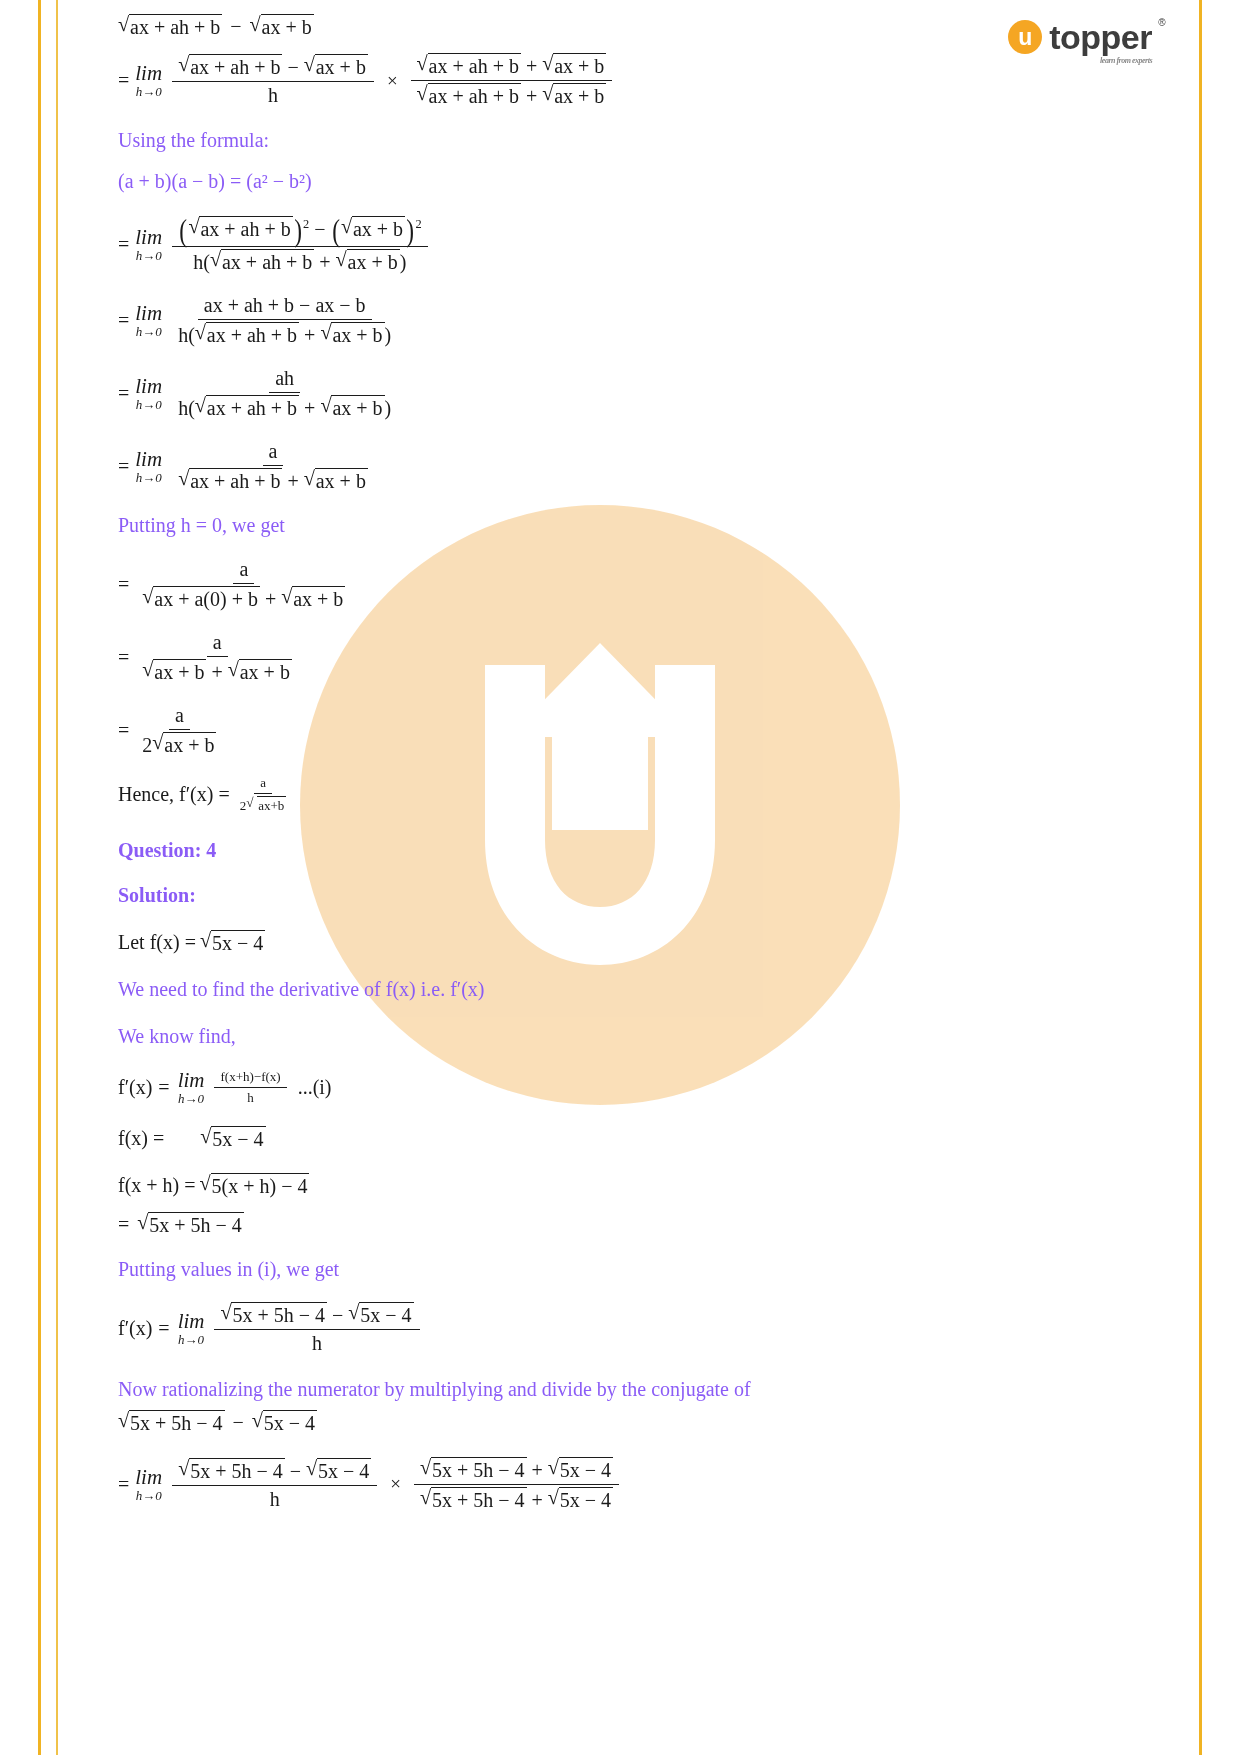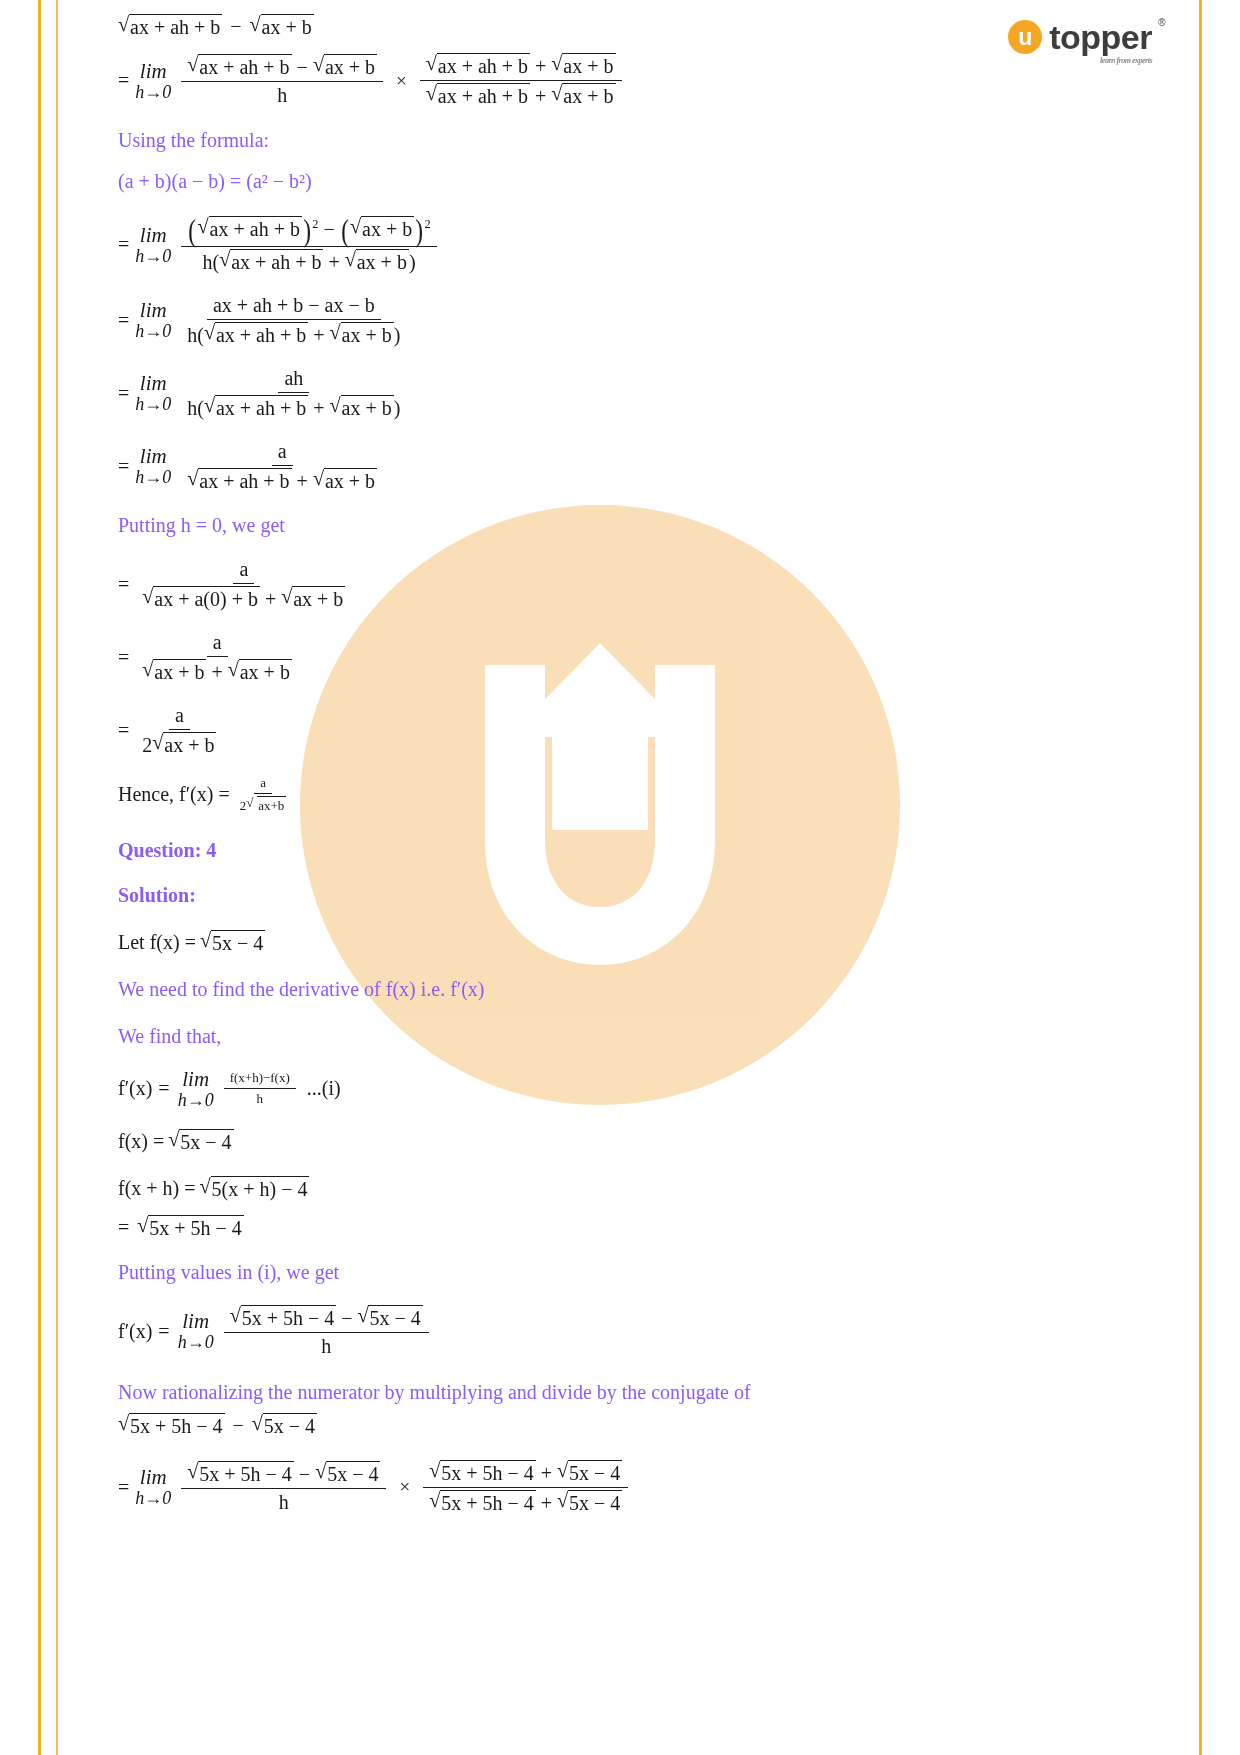--- a/index.html
+++ b/index.html
@@ -148,21 +148,21 @@
   .lim {
     display: inline-flex;
     flex-direction: column;
     align-items: center;
     justify-content: center;
     margin: 0 7px 0 2px;
     line-height: 1;
     font-style: italic;
   }
   .lim .lim-top { font-size: 21px; }
-  .lim .lim-bot { font-size: 18px; margin-top: 1px; }
+  .lim .lim-bot { font-size: 13px; margin-top: 1px; }
   .frac {
     display: inline-flex;
     flex-direction: column;
     align-items: center;
     justify-content: center;
     vertical-align: middle;
     margin: 0 3px;
   }
   .frac .num {
     padding: 0 6px 2px 6px;
@@ -347,37 +347,37 @@
 
     <p class="line bold" style="margin-bottom:20px;">Question: 4</p>
     <p class="line bold" style="margin-bottom:22px;">Solution:</p>
 
     <div class="mrow" style="margin-bottom:22px;">
       <span>Let f(x)  = </span>
       <span class="sq" style="margin-left:4px;"><span class="rad">5x&nbsp;−&nbsp;4</span></span>
     </div>
 
     <p class="line" style="margin-bottom:22px;">We need to find the derivative of f(x) i.e. f′(x)</p>
-    <p class="line" style="margin-bottom:20px;">We find that,</p>
+    <p class="line" style="margin-bottom:20px;">We know find,</p>
 
     <div class="mrow" style="margin-bottom:20px;">
       <span>f′(x)</span>
       <span style="margin:0 6px;">=</span>
       <span class="lim">
           <span class="lim-top">lim</span>
           <span class="lim-bot">h→0</span>
         </span>
       <span class="frac small">
         <span class="num">f(x+h)−f(x)</span>
         <span class="den">h</span>
       </span>
       <span style="margin-left:8px;">...(i)</span>
     </div>
 
-    <div class="mrow" style="margin-bottom:22px;">
+    <div class="mrow" style="margin-bottom:22px;gap:32px;">
       <span>f(x)  = </span>
       <span class="sq" style="margin-left:4px;"><span class="rad">5x&nbsp;−&nbsp;4</span></span>
     </div>
 
     <div class="mrow" style="">
       <span>f(x + h)  = </span>
       <span class="sq" style="margin-left:4px;"><span class="rad">5(x&nbsp;+&nbsp;h)&nbsp;−&nbsp;4</span></span>
     </div>
 
     <div class="mrow" style="margin-bottom:20px;">

